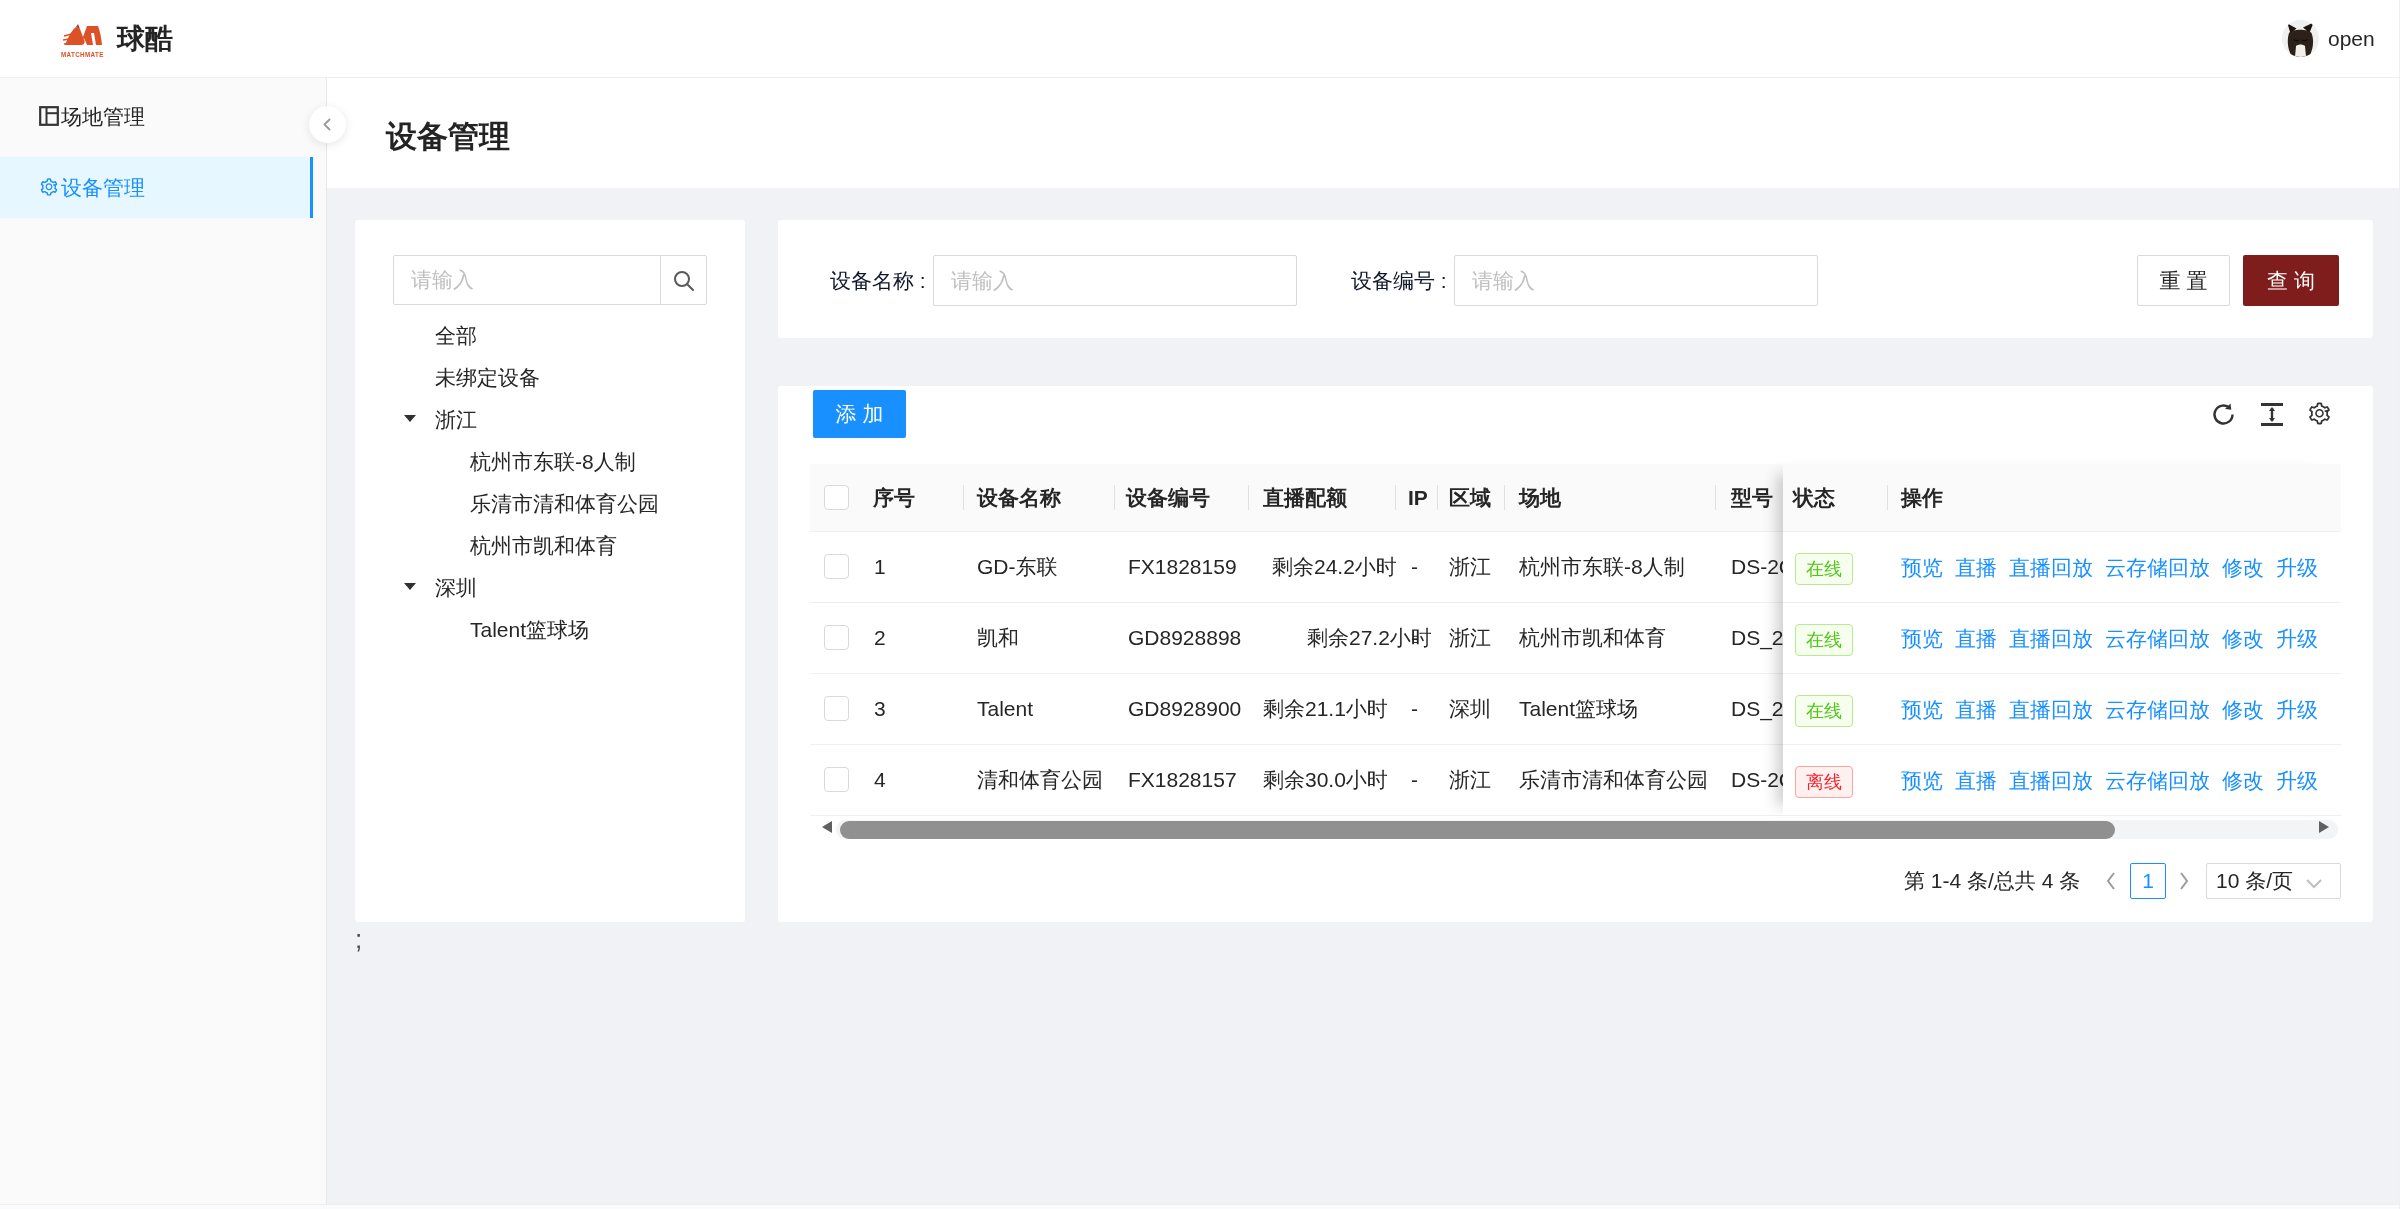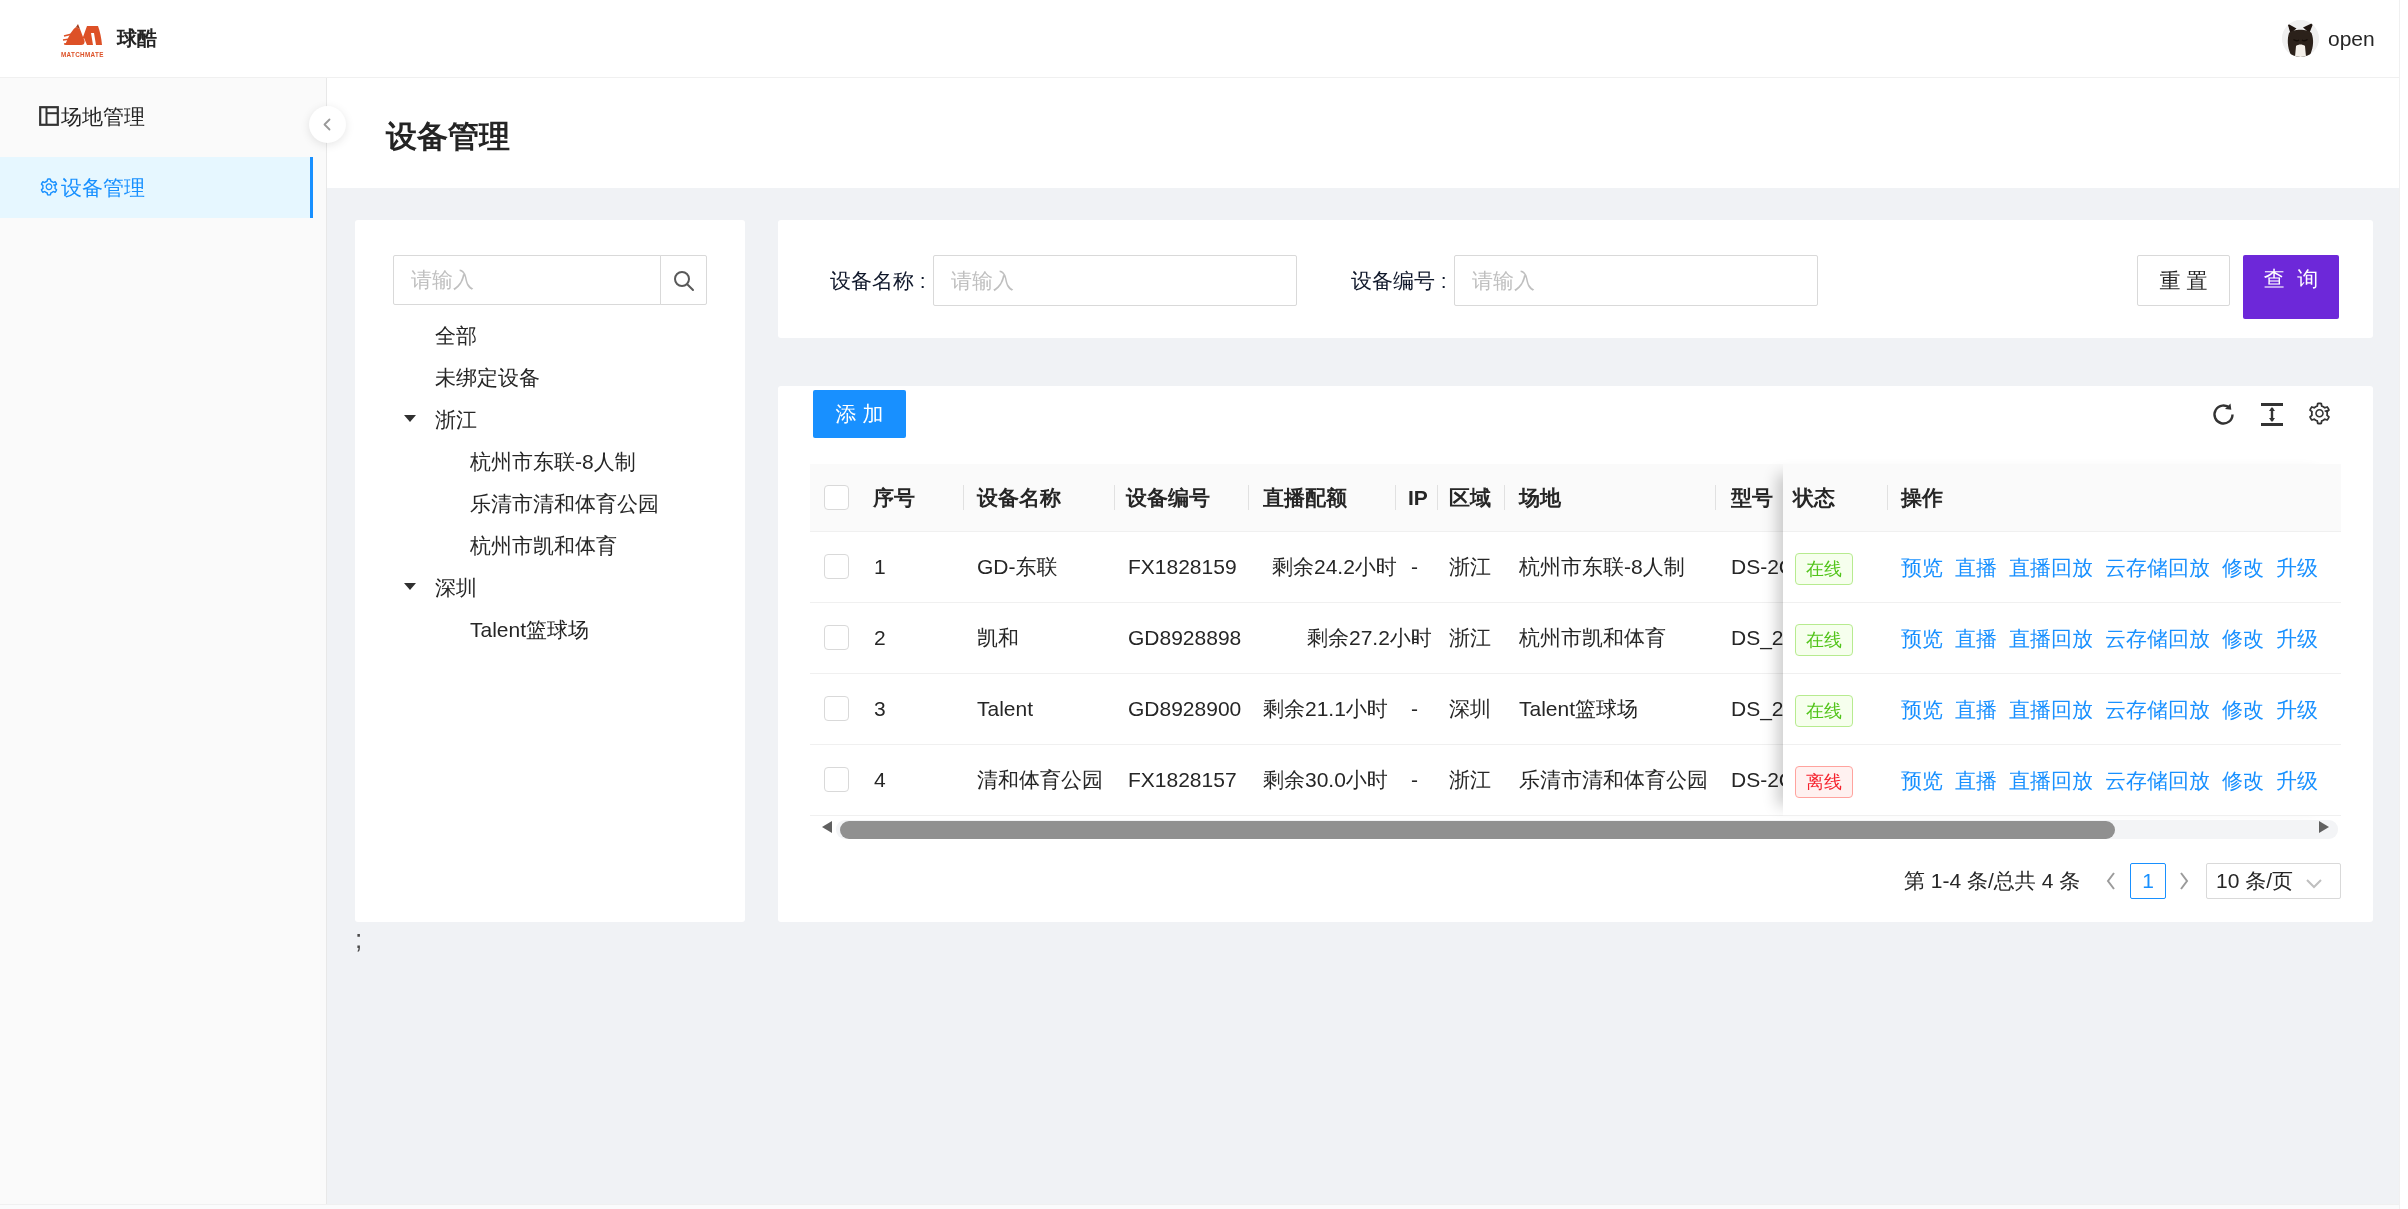--- a/index.html
+++ b/index.html
@@ -1,21 +1,21 @@
 <!DOCTYPE html>
 <html><head>
 <meta charset="utf-8">
 <style>
 * { margin:0; padding:0; box-sizing:border-box; }
 html,body { width:2408px; height:1209px; font-family:"Liberation Sans", sans-serif; background:#f0f2f5; overflow:hidden; }
 .abs { position:absolute; }
 #page { position:relative; width:2408px; height:1209px; }
 
 #header { left:0; top:0; width:2408px; height:78px; background:#fff; border-bottom:1px solid #f0f0f0; z-index:5; }
-#brand { z-index:6; left:117px; top:0; height:77px; line-height:77px; font-size:20px; font-weight:700; color:#242424; }
+#brand { z-index:6; left:117px; top:0; height:77px; line-height:77px; font-size:28px; font-weight:700; color:#242424; }
 #opentxt { z-index:6; left:2328px; top:0; height:77px; line-height:77px; font-size:21px; color:#262626; }
 
 #sidebar { left:0; top:78px; width:326px; height:1131px; background:#fafafa; }
 #sideborder { left:326px; top:78px; width:1px; height:1131px; background:#e8e8e8; }
 .menuitem { left:0; width:313px; height:61px; }
 .menuitem .mtext { position:absolute; left:61px; top:0; height:61px; line-height:61px; font-size:21px; color:#262626; }
 #mi2 { top:157px; background:#e6f7ff; }
 #mi1 { top:86px; }
 #mi2 .mtext { color:#1890ff; }
 #mi2 .bluebar { position:absolute; left:310px; top:0; width:3px; height:61px; background:#1890ff; }
@@ -40,21 +40,21 @@
 #tsearch-ph { left:411px; top:255px; height:50px; line-height:50px; font-size:21px; color:#bfbfbf; }
 
 .trow { left:355px; width:380px; height:42px; line-height:42px; font-size:21px; color:#262626; }
 .caret { position:absolute; width:0; height:0; border-left:6px solid transparent; border-right:6px solid transparent; border-top:7px solid #303030; }
 
 .flabel { height:51px; line-height:51px; font-size:21px; color:#0f172a; }
 .finput { top:255px; width:364px; height:51px; border:1px solid #d9d9d9; border-radius:2px; background:#fff; }
 .fph { top:255px; height:51px; line-height:51px; font-size:21px; color:#bfbfbf; }
 .btn { text-align:center; font-size:21px; border-radius:2px; }
 #resetbtn { left:2137px; top:255px; width:93px; height:51px; line-height:49px; background:#fff; border:1px solid #d9d9d9; color:#262626; }
-#querybtn { left:2243px; top:255px; width:96px; height:64px; line-height:51px; background:#6d28d9; color:#fff;font-family:Liberation Mono, monospace; }
+#querybtn { left:2243px; top:255px; width:96px; height:51px; line-height:51px; background:#7f1d1d; color:#fff; }
 #addbtn { left:813px; top:390px; width:93px; height:48px; line-height:48px; background:#1890ff; color:#fff; }
 
 #tbl { left:810px; top:464px; width:1531px; height:352px; font-size:21px; color:#262626; }
 #thead { position:absolute; left:0; top:0; width:1531px; height:68px; background:#fafafa; border-bottom:1px solid #f0f0f0; font-weight:600; }
 .hcell { position:absolute; top:0; height:67px; line-height:67px; white-space:nowrap; }
 .hsep { position:absolute; top:21px; width:1px; height:25px; background:#e1e1e1; }
 .brow { position:absolute; left:0; width:1531px; height:71px; border-bottom:1px solid #f0f0f0; background:#fff; }
 .bcell { position:absolute; top:0; height:70px; line-height:70px; white-space:nowrap; }
 .cbx { position:absolute; left:14px; width:25px; height:25px; border:1px solid #d9d9d9; border-radius:4px; background:#fff; }
 

